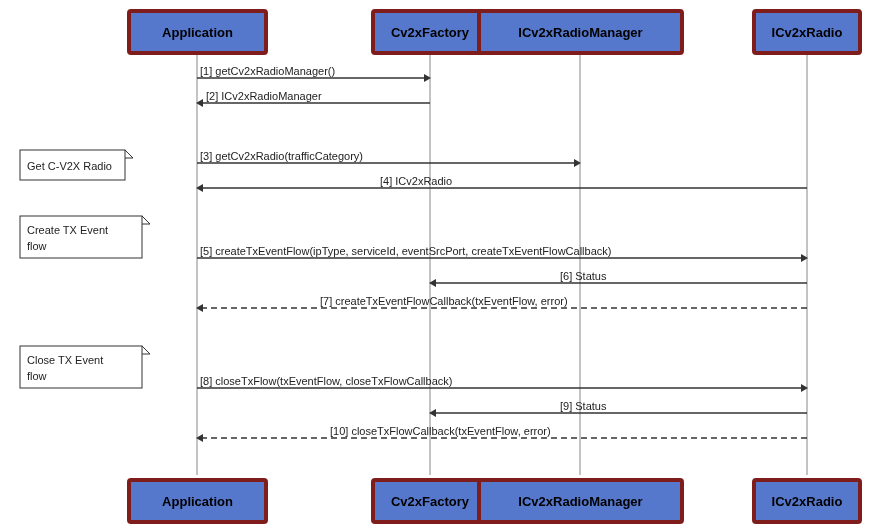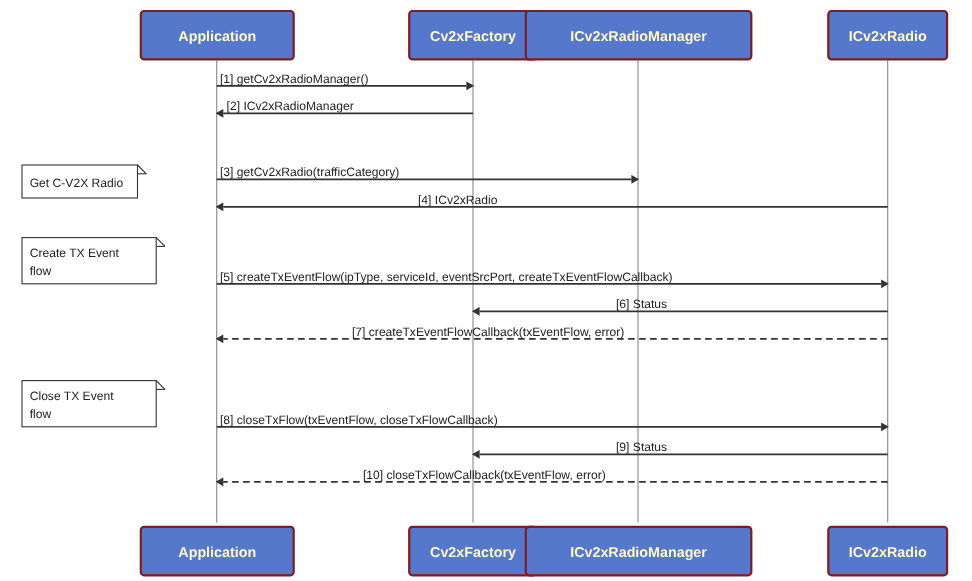--- a/index.html
+++ b/index.html
@@ -16,23 +16,23 @@
     .diagram-container {
       position: relative;
       width: 884px;
       height: 528px;
     }
 
     
     .lifeline-box {
       position: absolute;
       background: #5577cc;
-      border: 2px solid #7f1d1d;
+      border: 4px solid #7f1d1d;
       border-radius: 4px;
-      color: #fef9c3;
+      color: #000000;
       font-weight: bold;
       font-size: 13px;
       display: flex;
       align-items: center;
       justify-content: center;
       padding: 6px 8px;
     }
 
     svg.arrows-layer {
       position: absolute;

